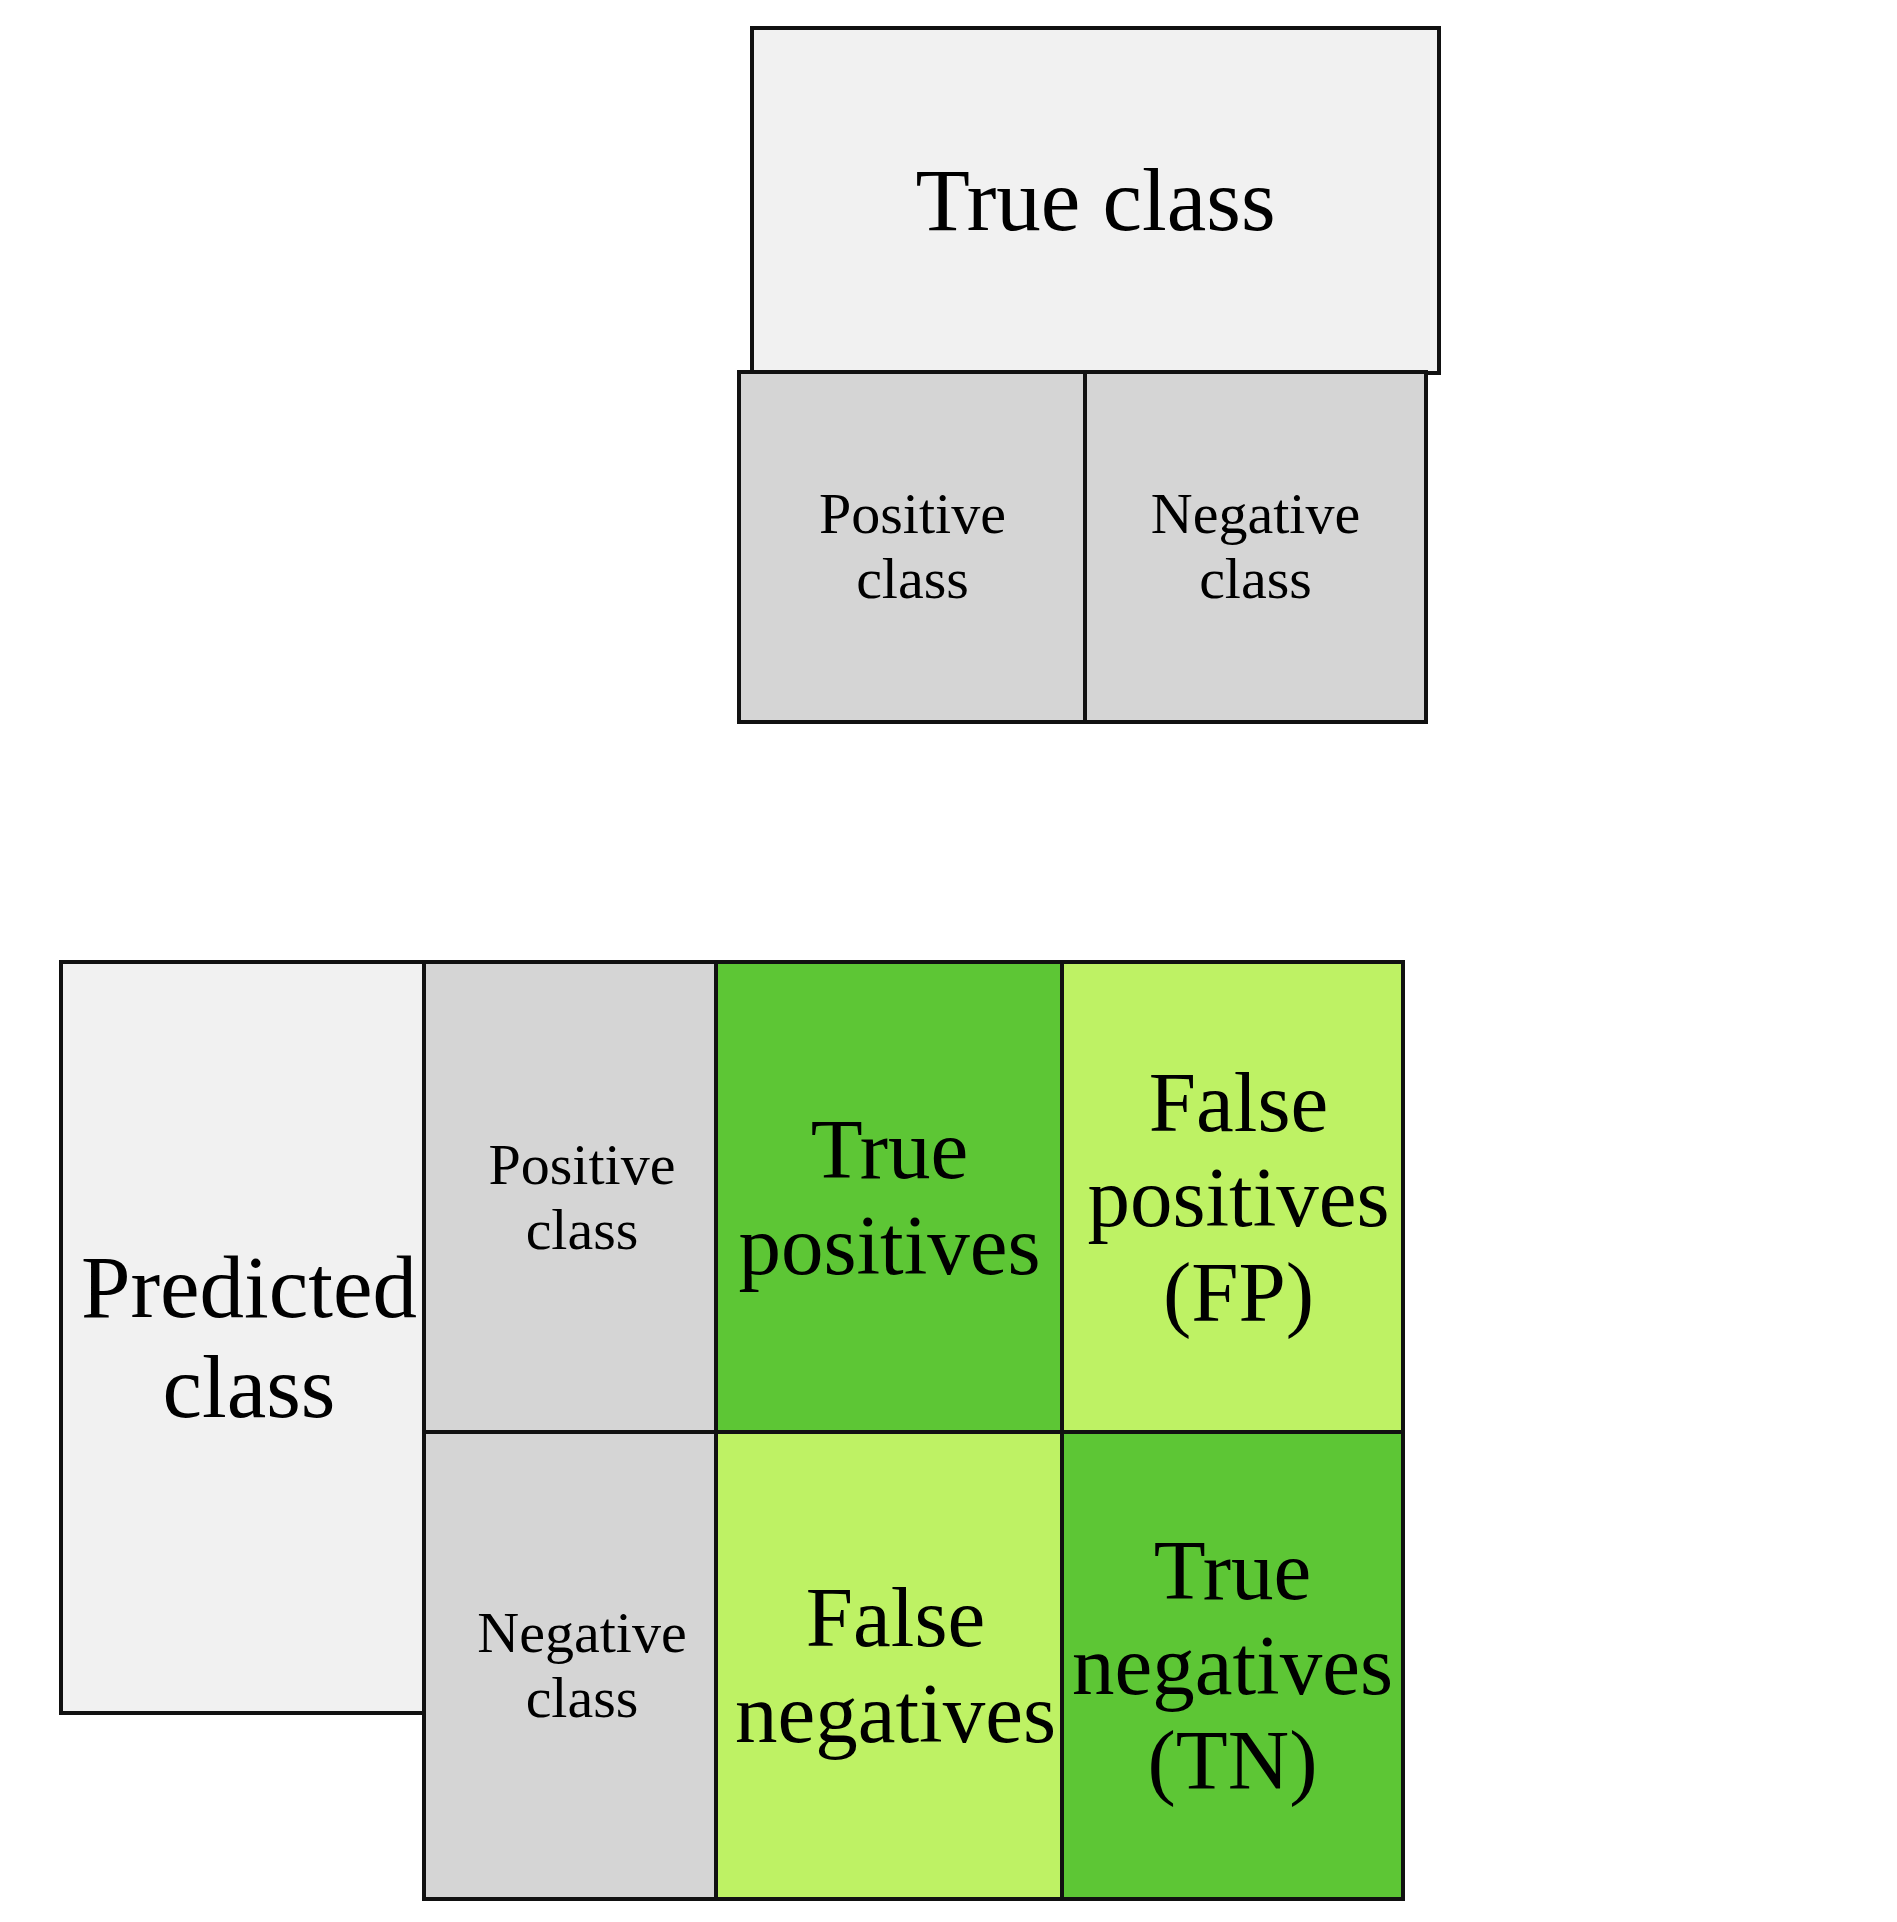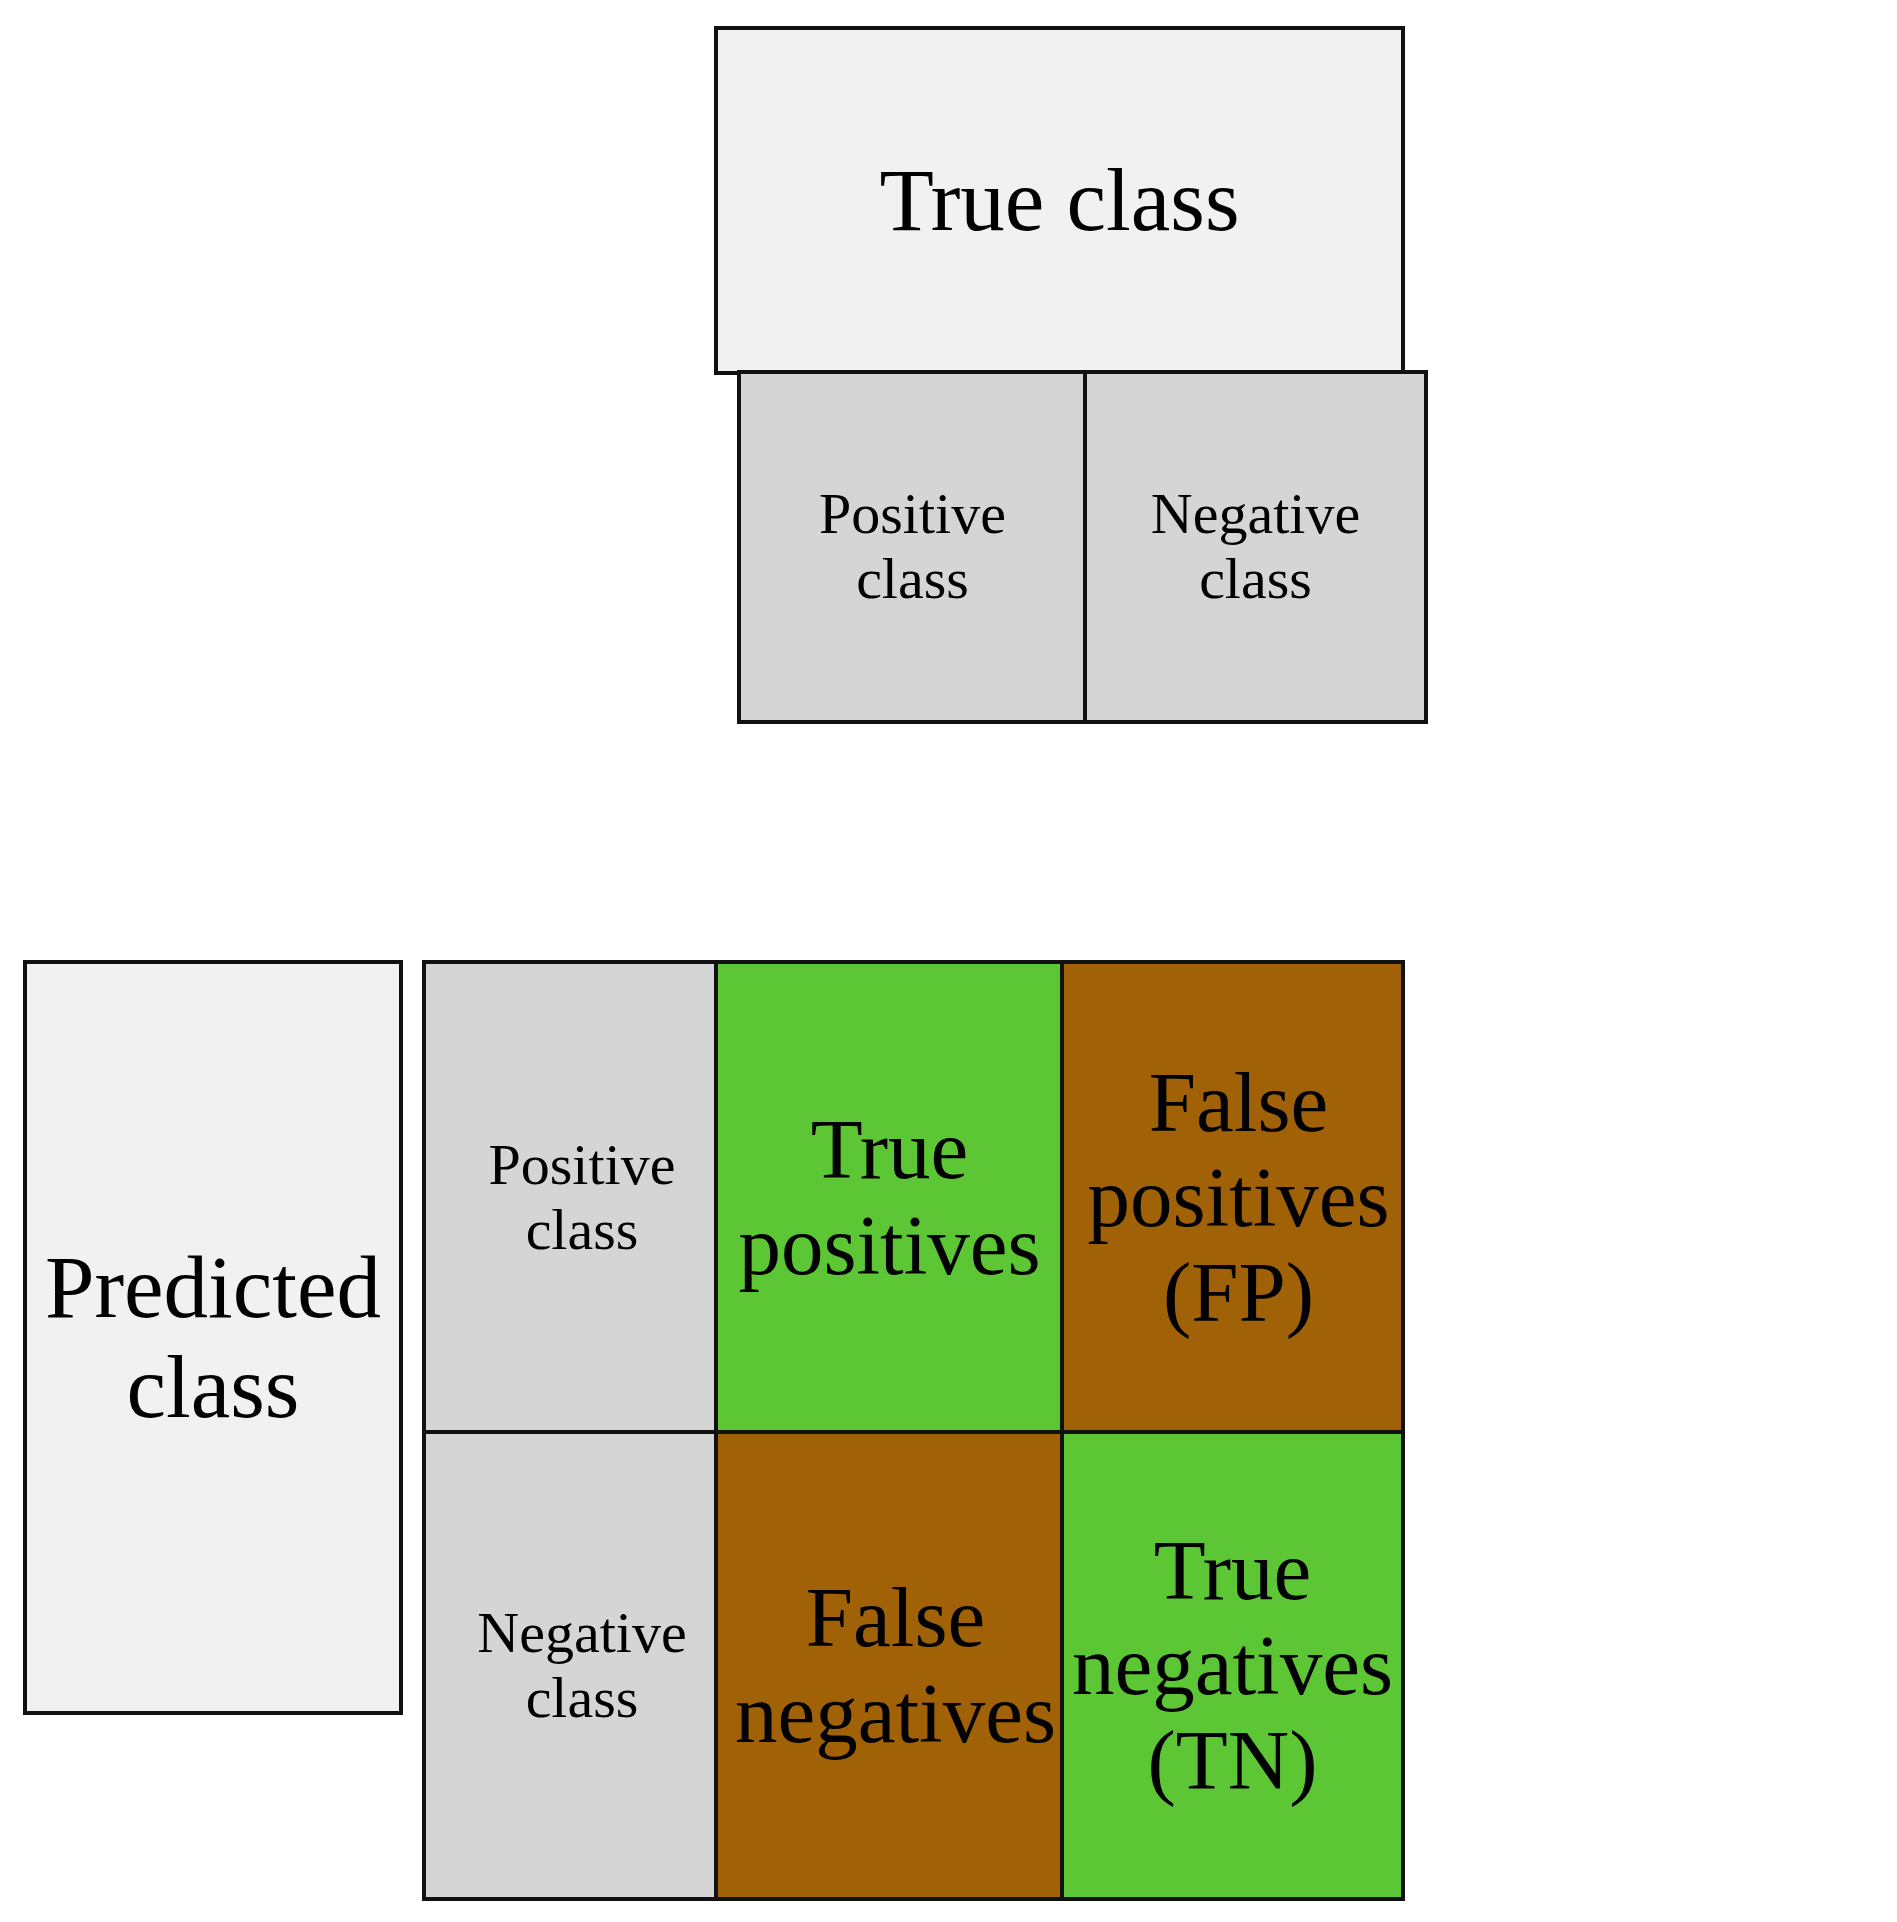--- a/index.html
+++ b/index.html
@@ -34,24 +34,24 @@
     border: 4.6px solid #111111;
     line-height: 1.12;
     white-space: nowrap;
   }
   .cell .ln { display: block; }
 
   
   .fill-light  { background: #f1f1f1; }
   .fill-mid    { background: #d5d5d5; }
   .fill-green  { background: #5dc635; }
-  .fill-amber  { background: #a16207; padding-left: 12px; }
+  .fill-amber  { background: #bef264; padding-left: 12px; }
 
   
-  .t-axis  { font-size: 89px; }
+  .t-axis  { font-size: 89px; margin-left: 36px; }
   .t-head  { font-size: 58px; margin-left: 23px; }
   .t-body  { font-size: 85px; }
 
   
   
   #true-class-banner { left: 714px;  top: 26px;   width: 691px;  height: 349px; }
 
   
   #col-head-pos      { left: 714px;  top: 370px;  width: 351px;  height: 354px; }
   #col-head-neg      { left: 1060px; top: 370px;  width: 345px;  height: 354px; }

